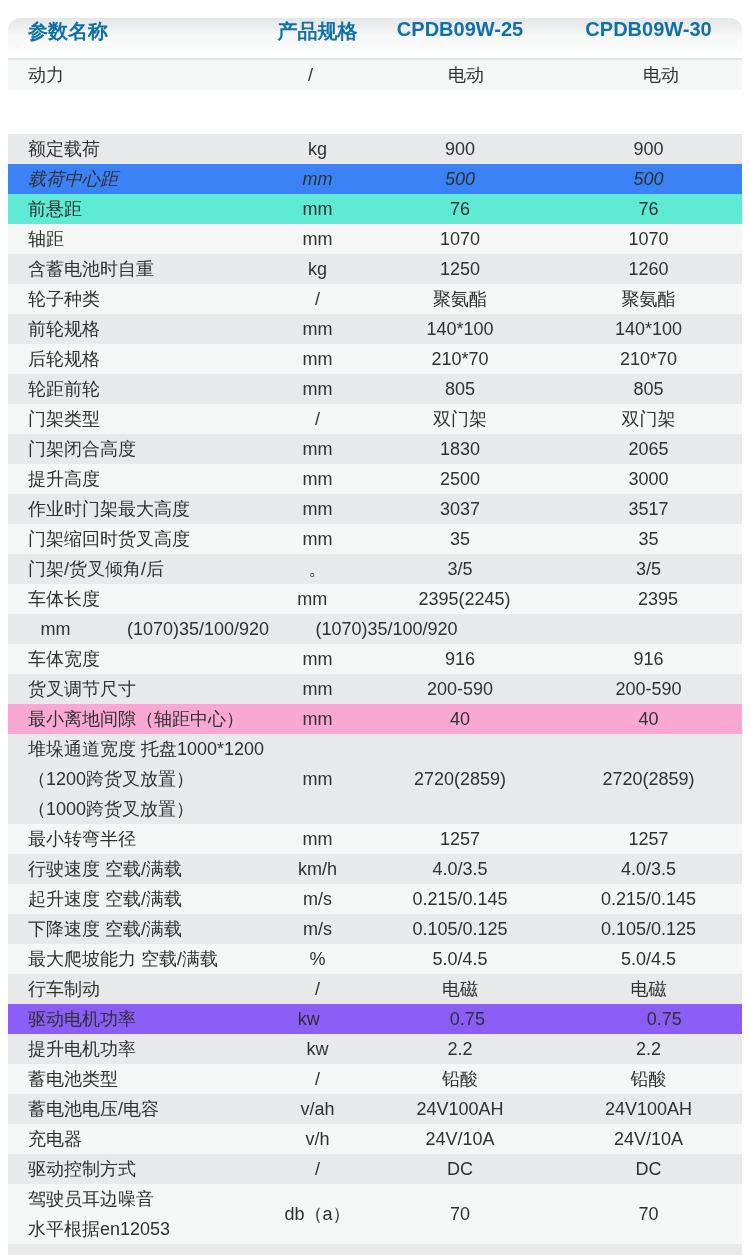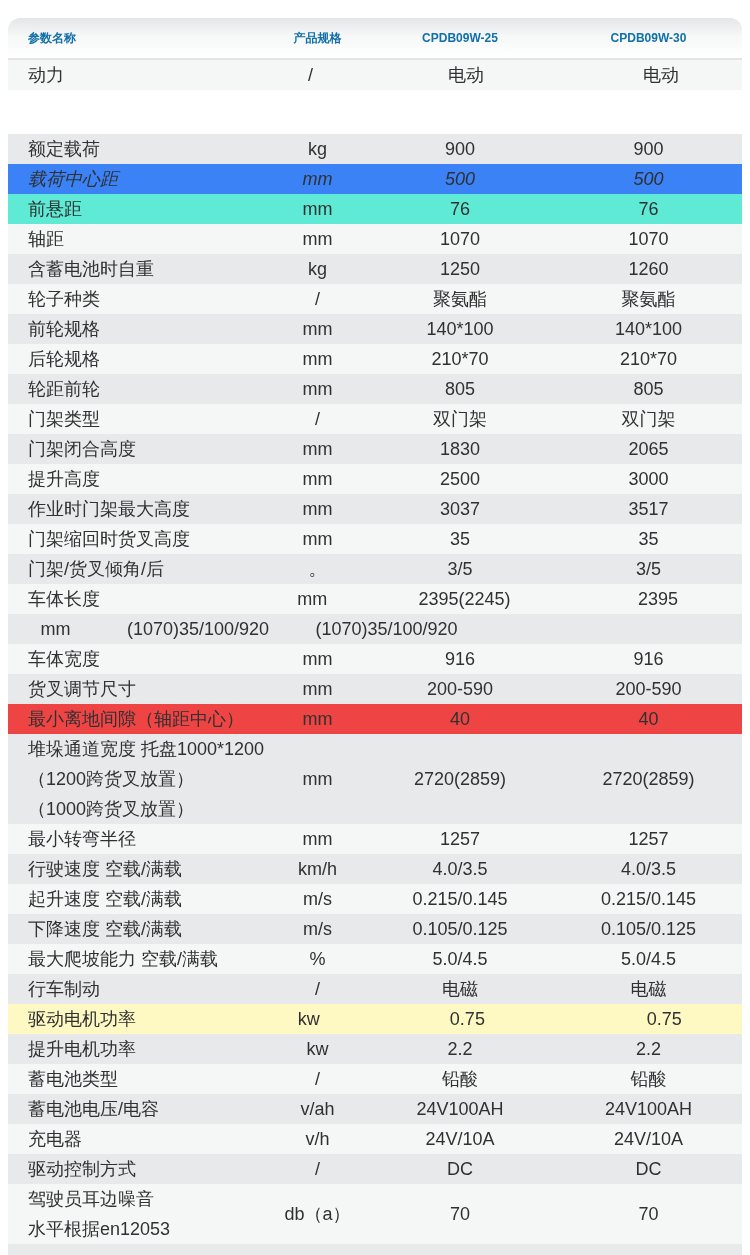--- a/index.html
+++ b/index.html
@@ -11,26 +11,25 @@
   }
   .card{
     margin:18px 8px 0 8px;
     width:734px;
     border-radius:12px;
     overflow:hidden;
     background:#ffffff;
   }
   .thead{
     display:flex;
-    align-items:center;
     height:40px;
     background:linear-gradient(180deg,#e4e6e7 0%,#f6f7f7 45%,#ffffff 100%);
     border-bottom:2px solid #e2e4e5;
     font-weight:bold;
-    font-size:12px;
+    font-size:20px;
   }
   .thead .hc{white-space:nowrap;}
   .c-name{width:242px;padding-left:20px;text-align:left;}
   .c-unit{width:95px;text-align:center;}
   .c-v1{width:190px;text-align:center;}
   .c-v2{width:187px;text-align:center;}
   .row{
     display:flex;
     align-items:center;
     font-size:18px;
@@ -187,21 +186,21 @@
     <div class="cell c-v2">916</div>
   </div>
 
   <div class="row dark" style="background: rgb(232, 233, 234);">
     <div class="cell c-name">货叉调节尺寸</div>
     <div class="cell c-unit">mm</div>
     <div class="cell c-v1">200-590</div>
     <div class="cell c-v2">200-590</div>
   </div>
 
-  <div class="row light" style="background: #ef4444;">
+  <div class="row light" style="background: #f9a8d4;">
     <div class="cell c-name">最小离地间隙（轴距中心）</div>
     <div class="cell c-unit">mm</div>
     <div class="cell c-v1">40</div>
     <div class="cell c-v2">40</div>
   </div>
 
   <div class="row dark" style="background: rgb(232, 233, 234);">
     <div class="cell c-name">堆垛通道宽度 托盘1000*1200
 （1200跨货叉放置）
 （1000跨货叉放置）</div>
@@ -245,21 +244,21 @@
     <div class="cell c-v2">5.0/4.5</div>
   </div>
 
   <div class="row dark" style="background: rgb(232, 233, 234);">
     <div class="cell c-name">行车制动</div>
     <div class="cell c-unit">/</div>
     <div class="cell c-v1">电磁</div>
     <div class="cell c-v2">电磁</div>
   </div>
 
-  <div class="row light" style="background: #fef9c3; gap: 40px;">
+  <div class="row light" style="background: #8b5cf6; gap: 40px;">
     <div class="cell c-name">驱动电机功率</div>
     <div class="cell c-unit">kw</div>
     <div class="cell c-v1">0.75</div>
     <div class="cell c-v2">0.75</div>
   </div>
 
   <div class="row dark" style="background: rgb(232, 233, 234);">
     <div class="cell c-name">提升电机功率</div>
     <div class="cell c-unit">kw</div>
     <div class="cell c-v1">2.2</div>

